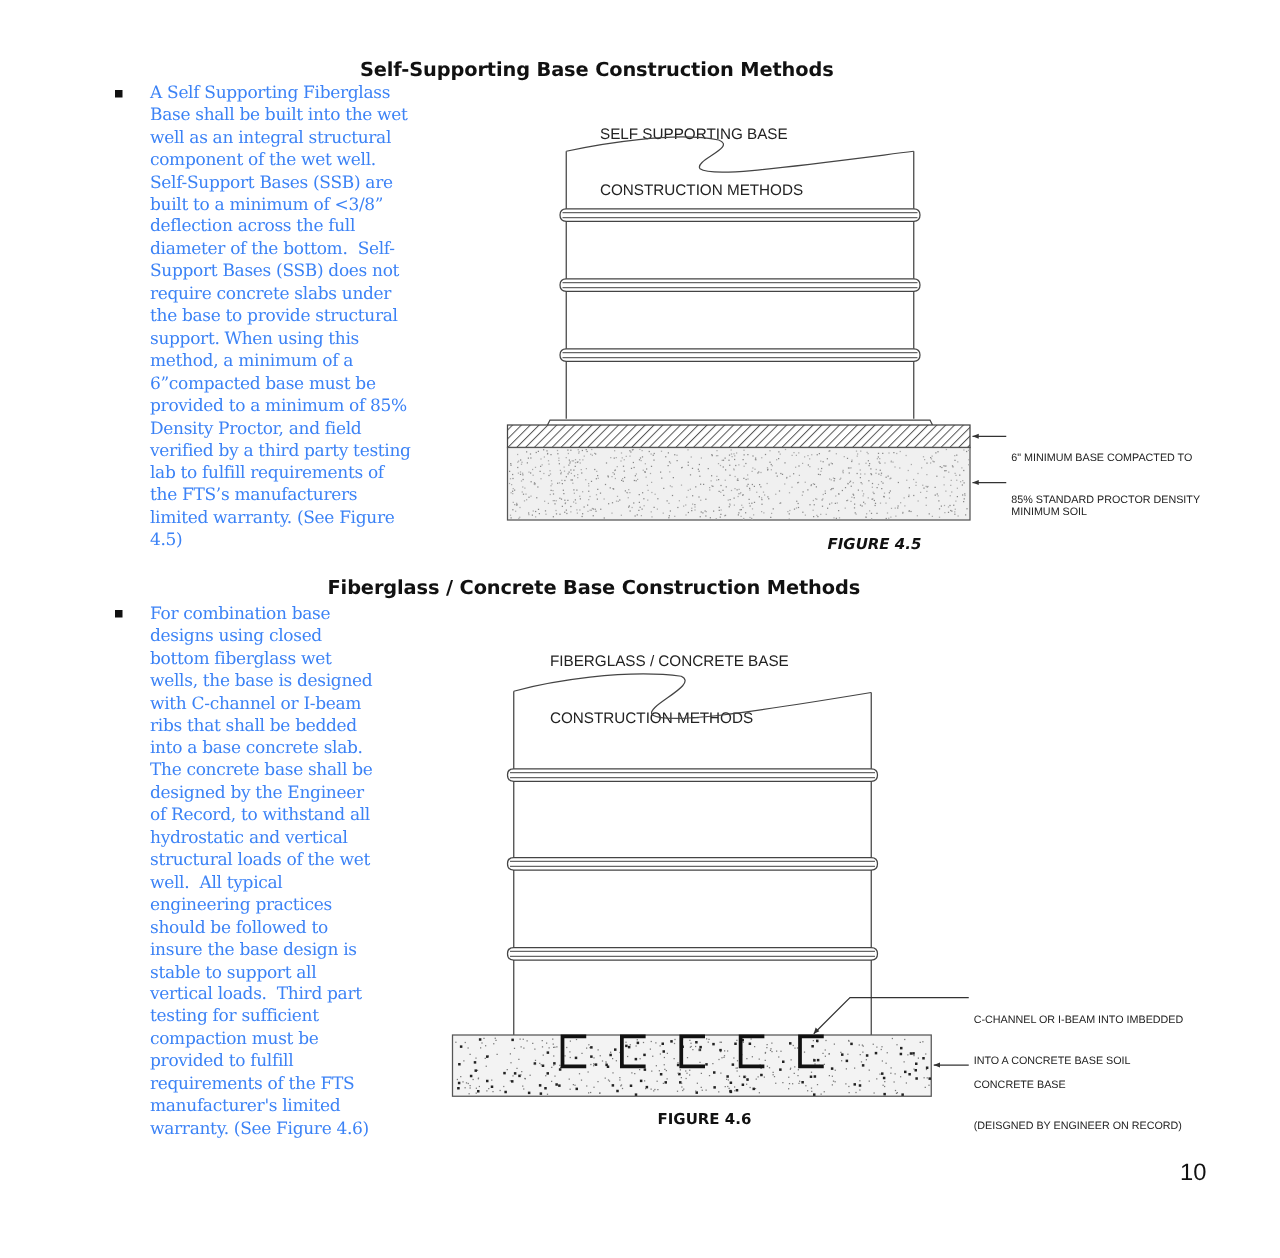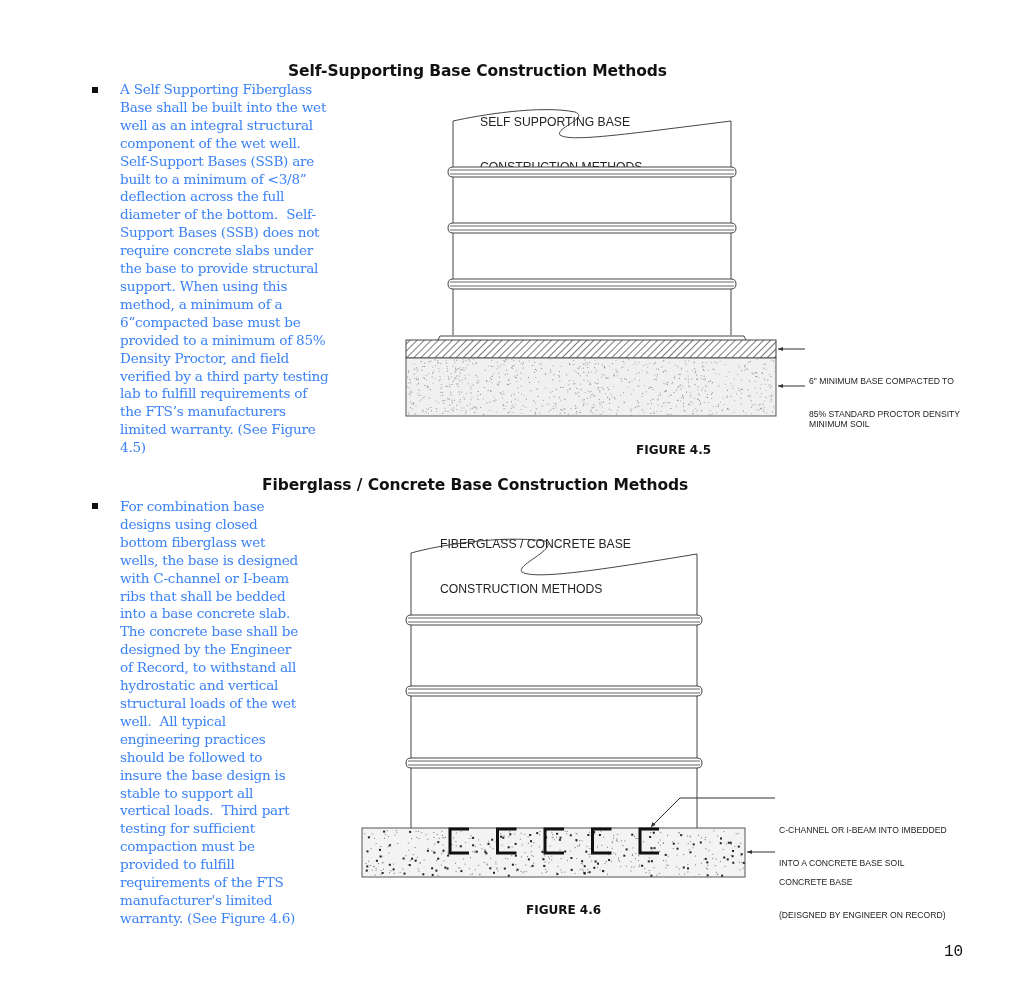--- a/index.html
+++ b/index.html
@@ -1,24 +1,24 @@
 <!DOCTYPE html>
 <html><head>
 <meta charset="utf-8">
 <style>
   html, body { margin:0; padding:0; background:#fff; }
   body { width:1024px; height:1006px; position:relative; overflow:hidden; color:#111; }
-  .abs { position:absolute;margin-top:15px; }
+  .abs { position:absolute; }
   .h { font-family:"DejaVu Sans", sans-serif; font-weight:bold; font-size:15.5px; white-space:nowrap; letter-spacing:-0.1px; }
   .bullet { width:6px; height:6px; background:#111; }
   .para { font-family:"DejaVu Serif", serif; font-size:13.6px; line-height:17.9px; white-space:pre; color:#3b82f6; letter-spacing:-0.25px; }
   .dlabel { font-family:"Liberation Sans", sans-serif; font-size:12.2px; text-align:left; white-space:pre; line-height:15px; color:#222; }
   .note { font-family:"Liberation Sans", sans-serif; font-size:8.6px; white-space:pre; line-height:11px; color:#222; }
   .fig { font-family:"DejaVu Sans", sans-serif; font-weight:bold; font-size:12px; white-space:nowrap; }
-  .pn { font-family:Liberation Mono, monospace; font-size:16px; }
+  .pn { font-family:Liberation Sans, sans-serif; font-size:19px; }
   svg { position:absolute; left:0; top:0; }
 </style>
 </head>
 <body>
 
 <div class="abs h" style="left:288px; top:47px;">Self-Supporting Base Construction Methods</div>
 <div class="abs bullet" style="left:92px; top:72px;"></div>
 <div class="abs para" id="para1" style="left:120px; top:66px;"><div>A Self Supporting Fiberglass</div><div>Base shall be built into the wet</div><div>well as an integral structural</div><div>component of the wet well.</div><div>Self-Support Bases (SSB) are</div><div>built to a minimum of &lt;3/8”</div><div>deflection across the full</div><div>diameter of the bottom.  Self-</div><div>Support Bases (SSB) does not</div><div>require concrete slabs under</div><div>the base to provide structural</div><div>support. When using this</div><div>method, a minimum of a</div><div>6”compacted base must be</div><div>provided to a minimum of 85%</div><div>Density Proctor, and field</div><div>verified by a third party testing</div><div>lab to fulfill requirements of</div><div>the FTS’s manufacturers</div><div>limited warranty. (See Figure</div><div>4.5)</div></div>
 
 <div class="abs dlabel" style="left:480px; top:70px; width:224px;">
@@ -26,21 +26,21 @@
   <div>CONSTRUCTION METHODS</div>
 </div>
 
 <div class="abs note" style="left:809px; top:339px;">
   <div>6" MINIMUM BASE COMPACTED TO</div>
   <div>85% STANDARD PROCTOR DENSITY</div>
 </div>
 <div class="abs note" style="left:809px; top:382px;">
   <div>MINIMUM SOIL</div>
 </div>
-<div class="abs fig" style="left:636px; top:428px;">FIGURE 4.5</div>
+<div class="abs fig" style="left:662px; top:428px;font-style:italic;">FIGURE 4.5</div>
 
 <div class="abs h" style="left:262px; top:461px;">Fiberglass / Concrete Base Construction Methods</div>
 <div class="abs bullet" style="left:92px; top:488px;"></div>
 <div class="abs para" id="para2" style="left:120px; top:483px;"><div>For combination base</div><div>designs using closed</div><div>bottom fiberglass wet</div><div>wells, the base is designed</div><div>with C-channel or I-beam</div><div>ribs that shall be bedded</div><div>into a base concrete slab.</div><div>The concrete base shall be</div><div>designed by the Engineer</div><div>of Record, to withstand all</div><div>hydrostatic and vertical</div><div>structural loads of the wet</div><div>well.  All typical</div><div>engineering practices</div><div>should be followed to</div><div>insure the base design is</div><div>stable to support all</div><div>vertical loads.  Third part</div><div>testing for sufficient</div><div>compaction must be</div><div>provided to fulfill</div><div>requirements of the FTS</div><div>manufacturer's limited</div><div>warranty. (See Figure 4.6)</div></div>
 
 <div class="abs dlabel" style="left:440px; top:492px; width:230px;">
   <div>FIBERGLASS / CONCRETE BASE</div>
   <div>CONSTRUCTION METHODS</div>
 </div>
 

